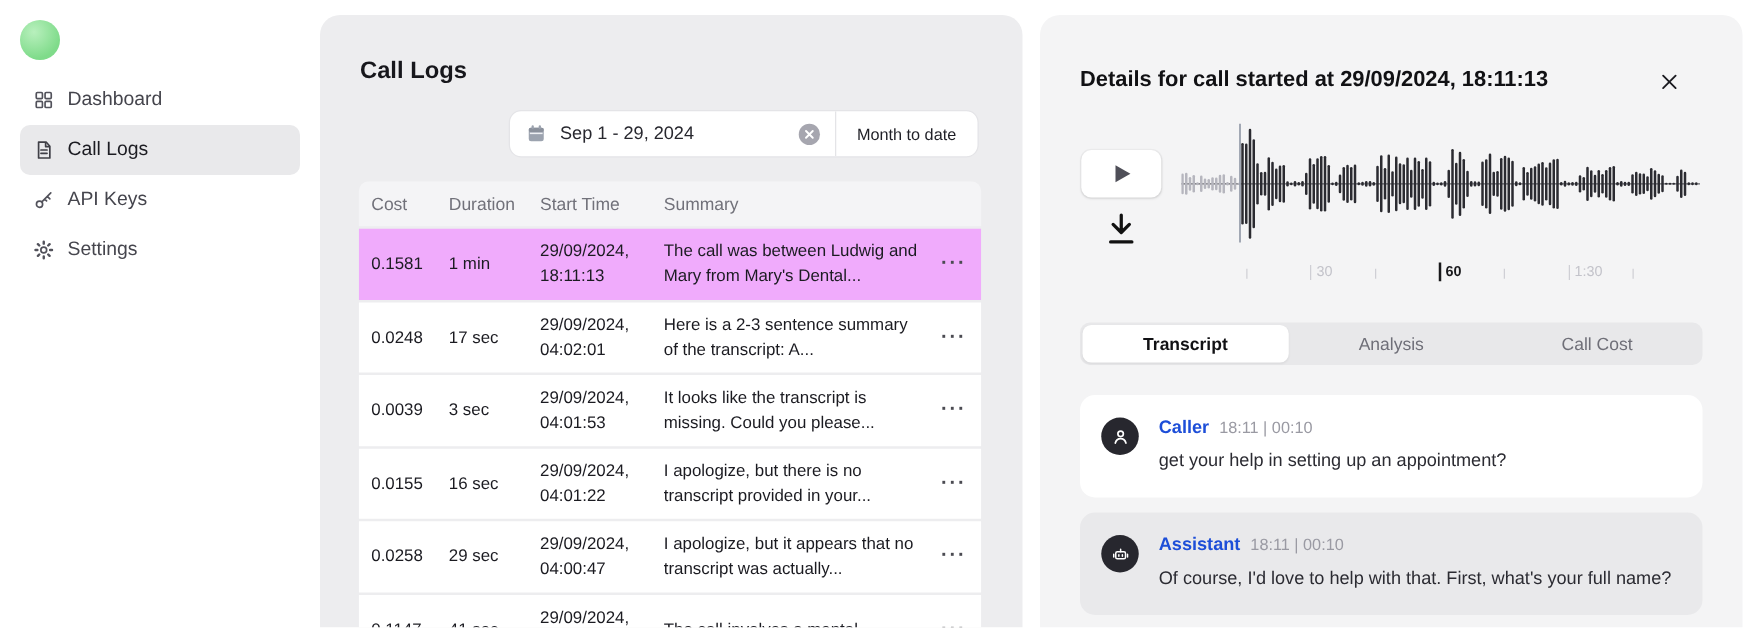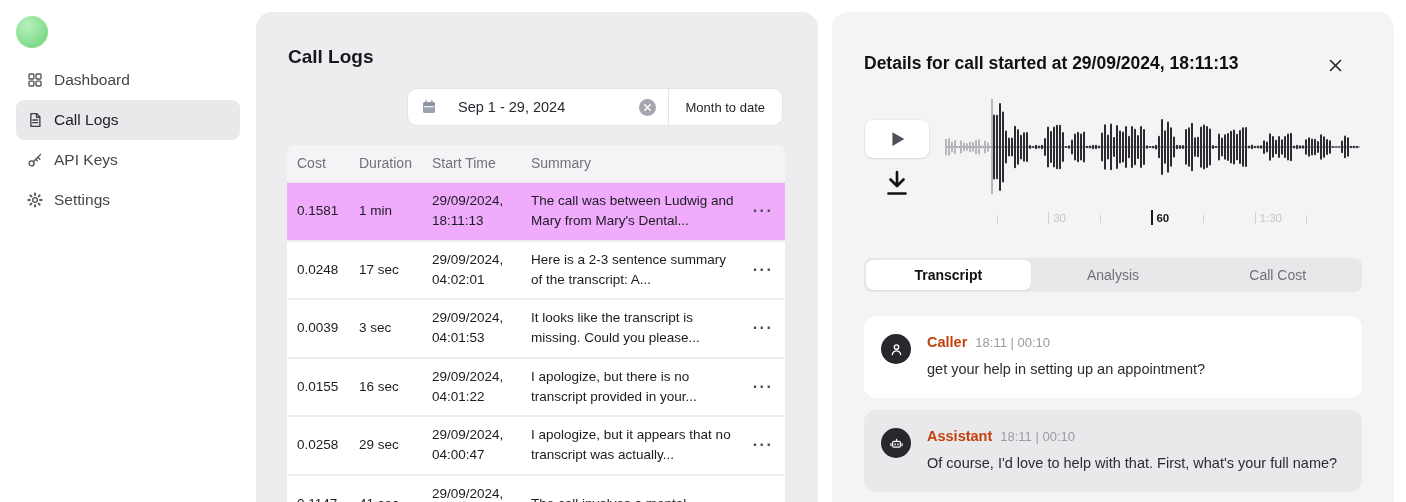--- a/index.html
+++ b/index.html
@@ -19,21 +19,21 @@
 
   
   .panel { position:absolute; top:12px; width:562px; height:520px; border-radius:16px; }
   .panel.mid { left:256px; background:#ededef; }
   .panel.right { left:832px; background:#f4f4f5; }
 
   
   .cl-title { position:absolute; left:32px; top:34px; font-size:19px; font-weight:700; color:#17171c; }
   .date-filter { position:absolute; left:151px; top:76px; width:376px; height:38px; background:#fff;
                  border:1px solid #e4e4e7; border-radius:10px; display:flex; align-items:stretch; overflow:hidden; }
-  .df-left { flex:1; display:flex; align-items:center; gap:20px; padding:0 12px; cursor:pointer; }
+  .df-left { flex:1; display:flex; align-items:center; gap:10px; padding:0 12px; cursor:pointer; }
   .df-value { font-size:14.5px; color:#27272e; flex:1; }
   .df-clear { width:17px; height:17px; border-radius:50%; background:#a6a6af; display:flex;
               align-items:center; justify-content:center; cursor:pointer; flex:0 0 auto; }
   .df-divider { width:1px; background:#e4e4e7; }
   .df-preset { display:flex; align-items:center; padding:4px 17px; font-size:13px; color:#1f1f26; cursor:pointer; }
 
   .table { position:absolute; left:31px; top:133px; width:498px; border-radius:8px; overflow:hidden; }
   .t-head, .t-row { display:grid; grid-template-columns:62px 73px 99px 1fr 44px; align-items:center; }
   .t-head { height:36px; background:#f4f4f6; color:#71717a; font-size:14px; }
   .t-head > div { padding-left:10px; }
@@ -69,21 +69,21 @@
   .tab.active { background:#fff; color:#111114; font-weight:700; box-shadow:0 1px 2px rgba(0,0,0,.06); }
 
   .messages { position:absolute; left:32px; top:304px; width:498px; display:flex; flex-direction:column; gap:12px; }
   .msg { border-radius:12px; padding:16px 16px 18px 17px; position:relative; }
   .msg.white { background:#fff; }
   .msg.gray { background:#e9e9eb; }
   .msg-avatar { position:absolute; left:17px; top:18px; width:30px; height:30px; border-radius:50%;
                 background:#27272e; display:flex; align-items:center; justify-content:center; }
   .msg-body { margin-left:46px; }
   .msg-head { display:flex; align-items:baseline; gap:8px; margin-top:2px; }
-  .msg-speaker { font-size:14.5px; font-weight:700; color:#c2410c; }
+  .msg-speaker { font-size:14.5px; font-weight:700; color:#1d4ed8; }
   .msg-meta { font-size:13px; color:#9a9aa3; }
   .msg-text { margin-top:9px; font-size:14.5px; color:#2b2b32; line-height:1.45; }
 </style>
 </head>
 <body>
 
 <div class="app">
 
   <div class="sidebar">
     <div class="logo"></div>

